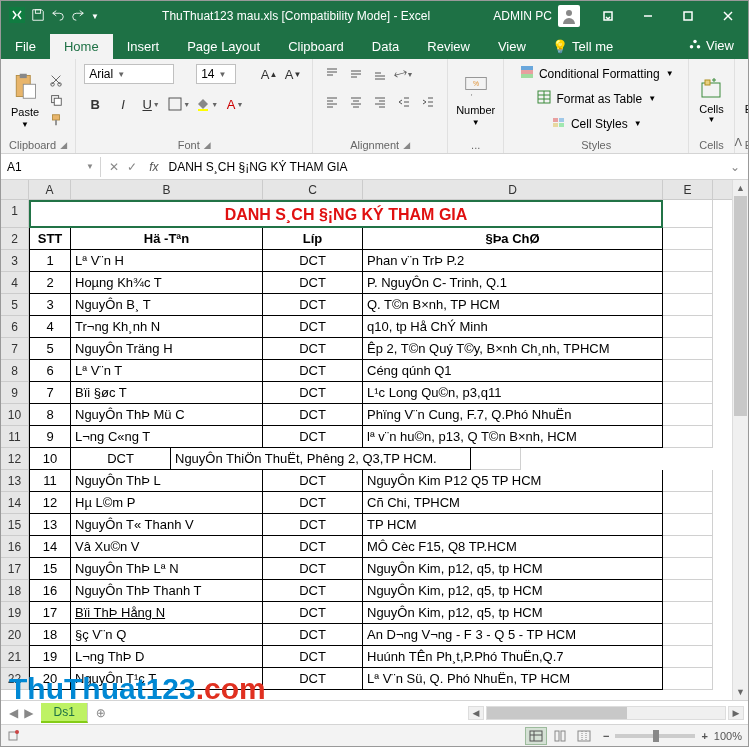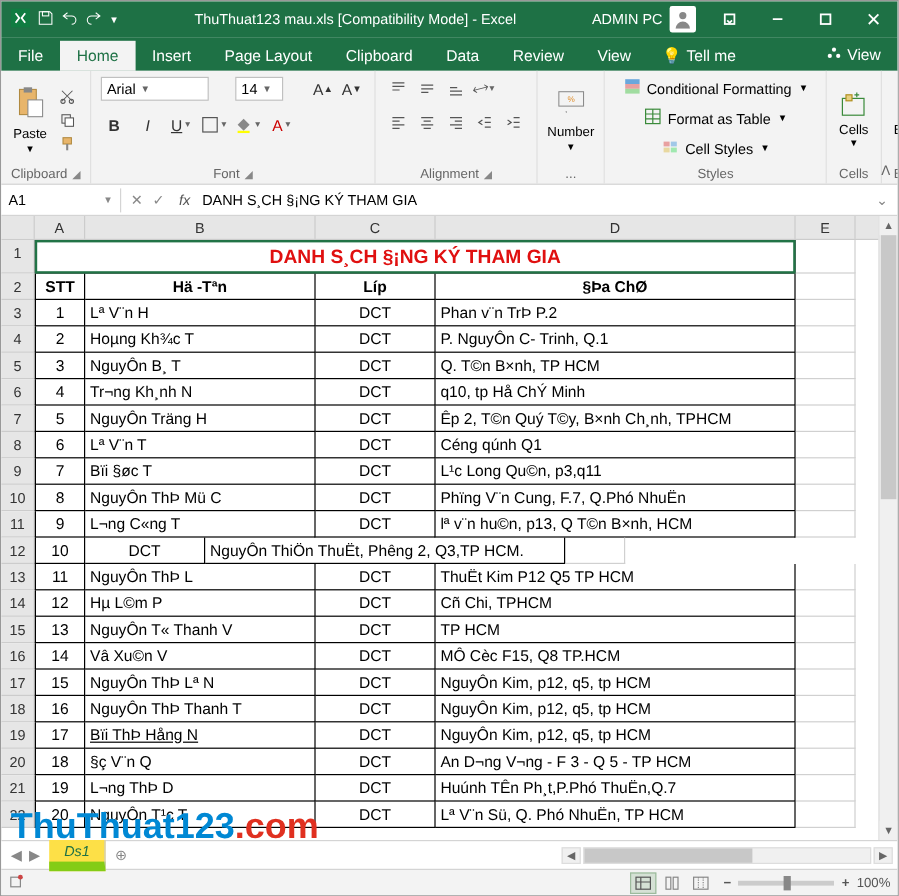--- a/index.html
+++ b/index.html
@@ -80,21 +80,21 @@
 .row .cell.bleft { border-left:1px solid #000;}
 .row .cell.hdr { font-family: Arial; font-weight:bold; text-align:center;}
 .row .cell.stt { text-align:center;}
 .row.title-row .cell.title-cell { font-family: Arial; font-weight:bold; color:#e01010; text-align:center; font-size:16px;}
 .row.title-row { height:28px; }
 .row.title-row .cell { line-height:28px; }
 .sel-rect { position:absolute; border:2px solid #217346; pointer-events:none;}
 
 .sheet-tabs { height:24px; background:#fff; border-top:1px solid #d4d4d4; display:flex; align-items:center; font-size:12px;}
 .sheet-tabs .nav { padding:0 8px; color:#888; display:flex; gap:6px;}
-.sheet-tabs .tab { padding:2px 12px; border-right:1px solid #ccc; background:#fde047; border-bottom:8px solid #84cc16; color:#1e7145; cursor:pointer;font-style:italic;}
+.sheet-tabs .tab { padding:2px 12px; border-right:1px solid #ccc; background:#bef264; border-bottom:2px solid #84cc16; color:#1e7145; cursor:pointer;}
 .sheet-tabs .addtab { padding:0 8px; color:#888; cursor:pointer;}
 .sheet-tabs .spacer { flex:1;}
 .sheet-tabs .hscroll { width:280px; display:flex; align-items:center; gap:2px; padding-right:4px;}
 .sheet-tabs .hscroll .track { flex:1; height:14px; background:#f0f0f0; border:1px solid #ddd; position:relative;}
 .sheet-tabs .hscroll .thumb { position:absolute; left:0; top:0; height:12px; width:140px; background:#c8c8c8;}
 .sheet-tabs .hscroll .arrow { width:16px; height:14px; background:#f0f0f0; border:1px solid #ddd; display:flex; align-items:center; justify-content:center; font-size:9px; color:#666; cursor:pointer;}
 
 .statusbar { height:22px; background:#f3f3f3; border-top:1px solid #d4d4d4; display:flex; align-items:center; font-size:11px; color:#555; padding:0 6px;}
 .statusbar .spacer { flex:1;}
 .statusbar .views { display:flex; gap:2px;}
@@ -569,21 +569,21 @@
           <div class="cell stt bordered bleft" style="width: 42px;">10</div>
           <div class="cell bordered" style="width: 100px; text-align: center;">DCT</div>
           <div class="cell bordered" style="width: 300px;">NguyÔn ThiÖn ThuËt, Ph­êng 2, Q3,TP HCM.</div>
           <div class="cell " style="width: 50px;"></div>
         </div>
         <div class="row">
           <div class="rh">13</div>
           <div class="cell stt bordered bleft" style="width: 42px;">11</div>
           <div class="cell bordered" style="width: 192px;">NguyÔn ThÞ L</div>
           <div class="cell bordered" style="width: 100px; text-align: center;">DCT</div>
-          <div class="cell bordered" style="width: 300px;">ThuËt Kim P12 Q5 TP HCM</div>
+          <div class="cell bordered" style="width: 300px;">NguyÔn Kim P12 Q5 TP HCM</div>
           <div class="cell " style="width: 50px;"></div>
         </div>
         <div class="row">
           <div class="rh">14</div>
           <div class="cell stt bordered bleft" style="width: 42px;">12</div>
           <div class="cell bordered" style="width: 192px;">Hµ L©m P</div>
           <div class="cell bordered" style="width: 100px; text-align: center;">DCT</div>
           <div class="cell bordered" style="width: 300px;">Cñ Chi, TPHCM</div>
           <div class="cell " style="width: 50px;"></div>
         </div>

